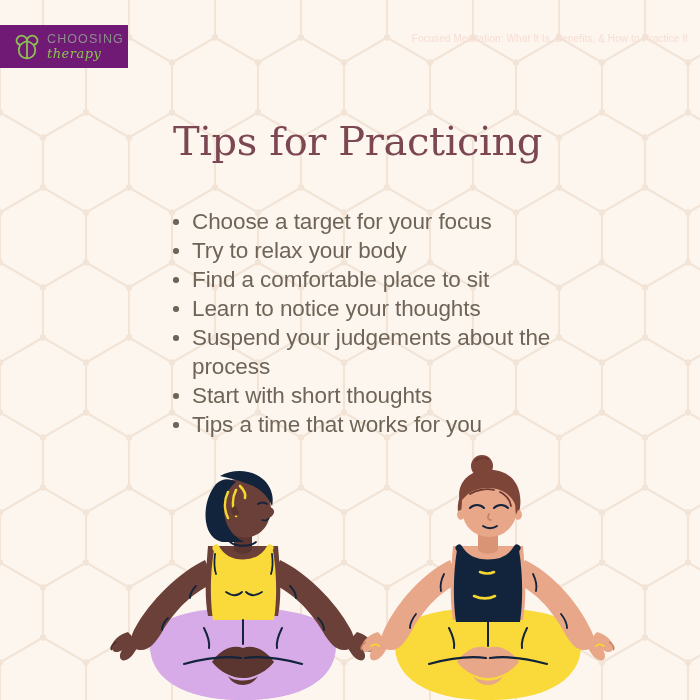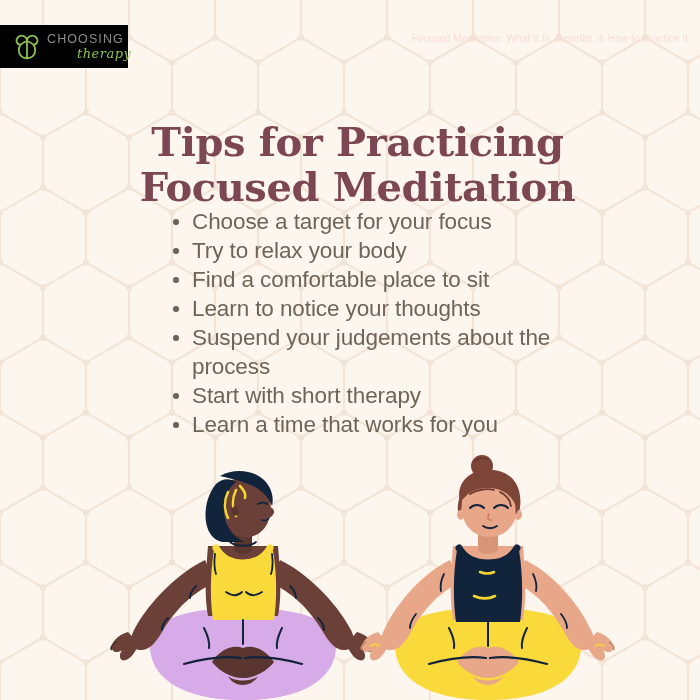--- a/index.html
+++ b/index.html
@@ -26,21 +26,21 @@
     z-index: 0;
     pointer-events: none;
   }
   
   .logo-box {
     position: absolute;
     left: 0;
     top: 25px;
     width: 128px;
     height: 43px;
-    background: #000000;
+    background: #701a75;
     display: flex;
     align-items: center;
     z-index: 3;
   }
   .logo-mark {
     width: 30px;
     height: 30px;
     margin-left: 12px;
     margin-right: 5px;
     flex: none;
@@ -57,42 +57,41 @@
     color: #8d8d8d;
     font-weight: 400;
   }
   .logo-bottom {
     font-family: "DejaVu Serif", serif;
     font-style: italic;
     font-size: 13px;
     color: #8cc152;
     margin-top: 1px;
     letter-spacing: 0.5px;
-    margin-left: 30px;
   }
   
   .header-caption {
     position: absolute;
     right: 12px;
     top: 33px;
     font-size: 10px;
     color: #f6ddd4;
     letter-spacing: 0.1px;
     white-space: nowrap;
     z-index: 2;
   }
   
   .main-title {
     position: absolute;
     left: 15px;
     right: 0;
     top: 92px;
     text-align: center;
     font-family: "DejaVu Serif", serif;
-    font-weight: bold;
+    font-weight: normal;
     font-size: 40px;
     line-height: 45px;
     color: #7c4753;
     letter-spacing: -0.4px;
     z-index: 2;
   }
   .main-title .tline { display: block; }
   
   .tips-list {
     position: absolute;
@@ -174,31 +173,30 @@
     <div class="logo-words">
       <span class="logo-top">CHOOSING</span>
       <span class="logo-bottom">therapy</span>
     </div>
   </div>
 
   <div class="header-caption">Focused Meditation: What It Is, Benefits, &amp; How to Practice It</div>
 
   <h1 class="main-title">
     <span class="tline">Tips for Practicing</span>
-    <span class="tline">Focused Meditation</span>
   </h1>
 
   <ul class="tips-list">
     <li>Choose a target for your focus</li>
     <li>Try to relax your body</li>
     <li>Find a comfortable place to sit</li>
     <li>Learn to notice your thoughts</li>
     <li>Suspend your judgements about the process</li>
-    <li>Start with short therapy</li>
-    <li>Learn a time that works for you</li>
+    <li>Start with short thoughts</li>
+    <li>Tips a time that works for you</li>
   </ul>
 
   <svg class="illustration" viewBox="0 0 700 250" preserveAspectRatio="xMidYMax meet" aria-hidden="true">
 
     <g>
 
       <path d="M150 196 C150 172 178 158 243 158 C308 158 336 172 336 196 C336 224 310 250 243 250 C176 250 150 224 150 196 Z" fill="#d7abe8"></path>
 
       <path d="M152 200 C152 178 180 164 243 164 C306 164 334 178 334 200 C334 226 306 250 243 250 C180 250 152 226 152 200 Z" fill="#d7abe8"></path>
 

